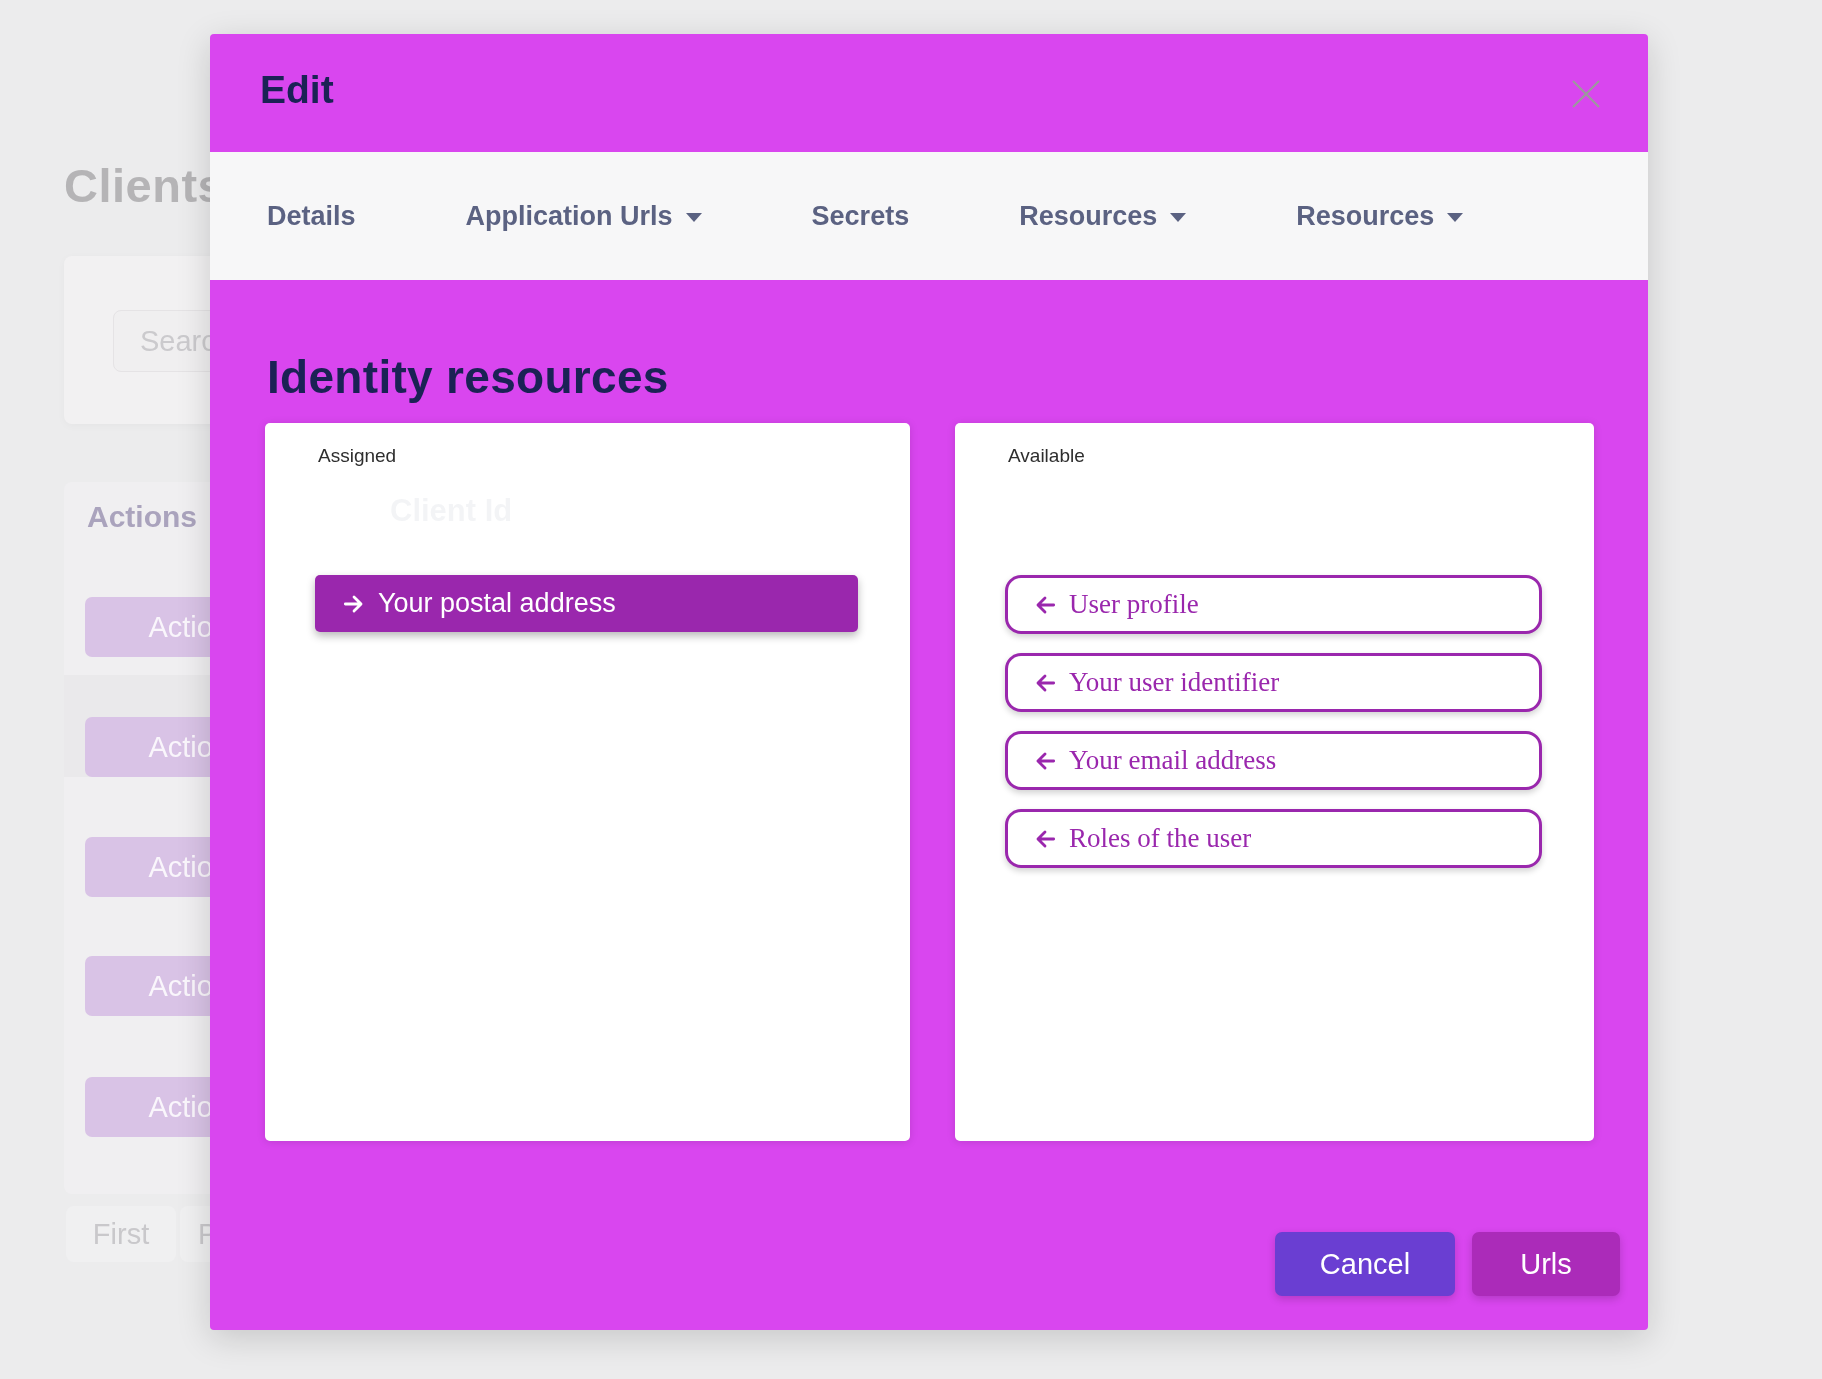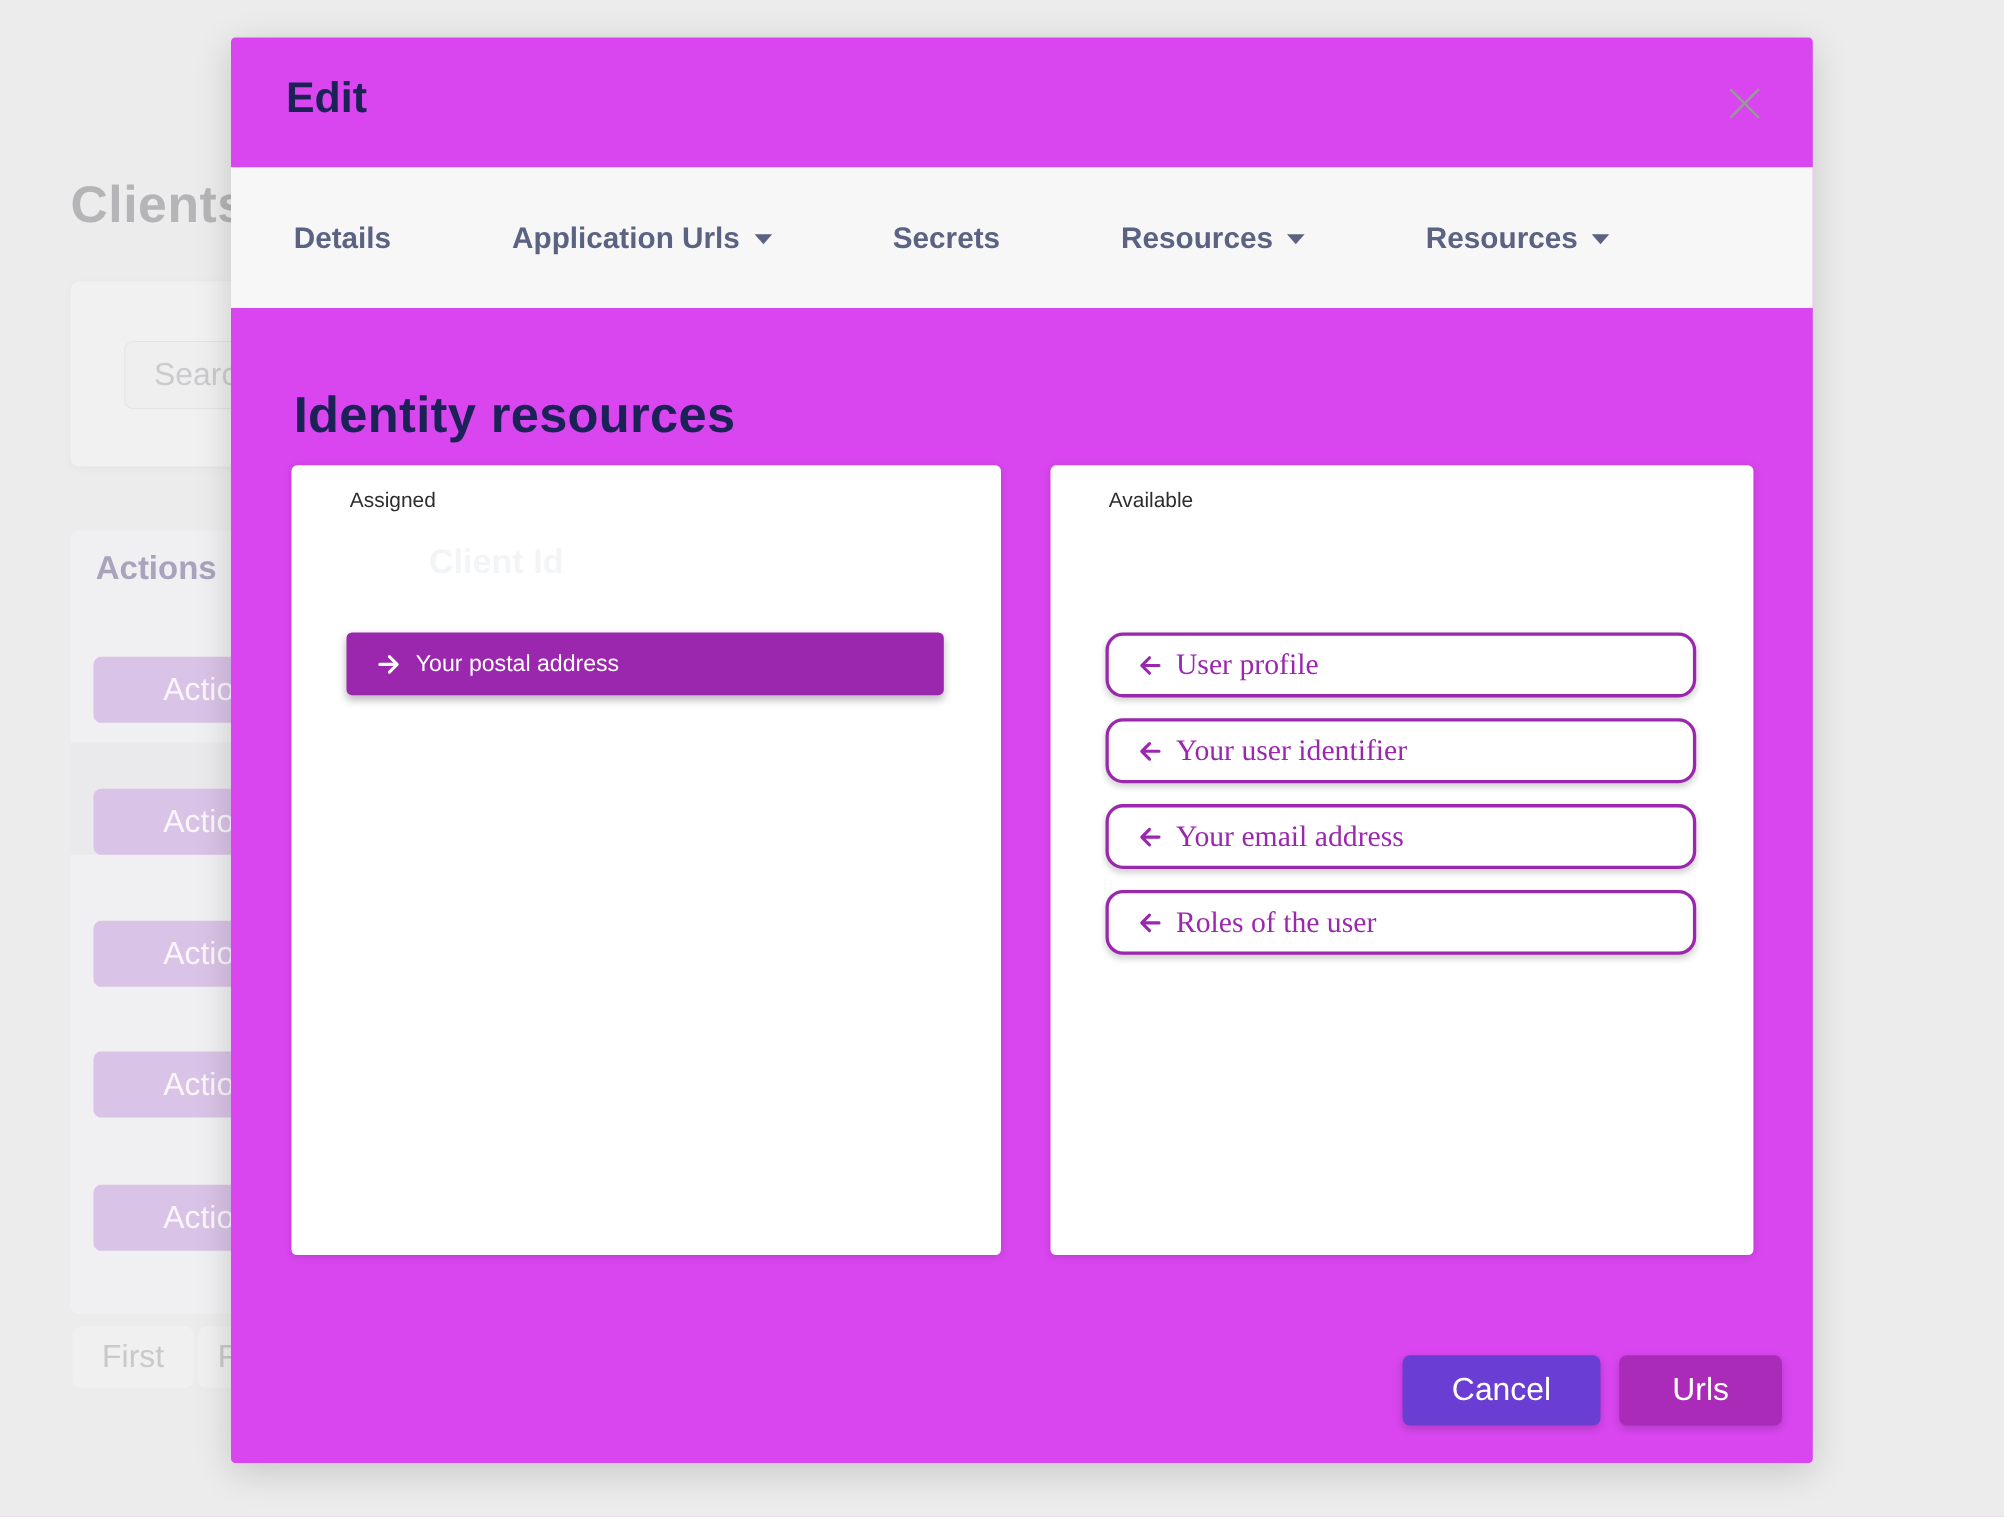--- a/index.html
+++ b/index.html
@@ -105,21 +105,21 @@
   .ghost-text {
     position:absolute; left:125px; top:70px;
     font-size:31px; font-weight:700; color:rgba(27,34,85,0.05);
   }
   .panel-items {
     position:absolute; left:50px; right:52px; top:152px;
     display:flex; flex-direction:column; gap:19px;
   }
   .assigned-item {
     height:57px; background:#9a27ad; border:none; border-radius:5px;
-    color:#ffffff; font-size:21px;
+    color:#ffffff; font-size:27px;
     display:flex; align-items:center; gap:11px; padding-left:26px;
     box-shadow:0 4px 8px rgba(0,0,0,0.28);
     font-family:"Liberation Sans", sans-serif; cursor:pointer;
   }
   .available-item {
     height:59px; background:#ffffff; border:3px solid #9a27ad; border-radius:16px;
     color:#9a27ad; font-size:27px;
     display:flex; align-items:center; gap:11px; padding-left:24px;
     box-shadow:0 3px 6px rgba(0,0,0,0.18);
     font-family:Liberation Serif, serif; cursor:pointer;

